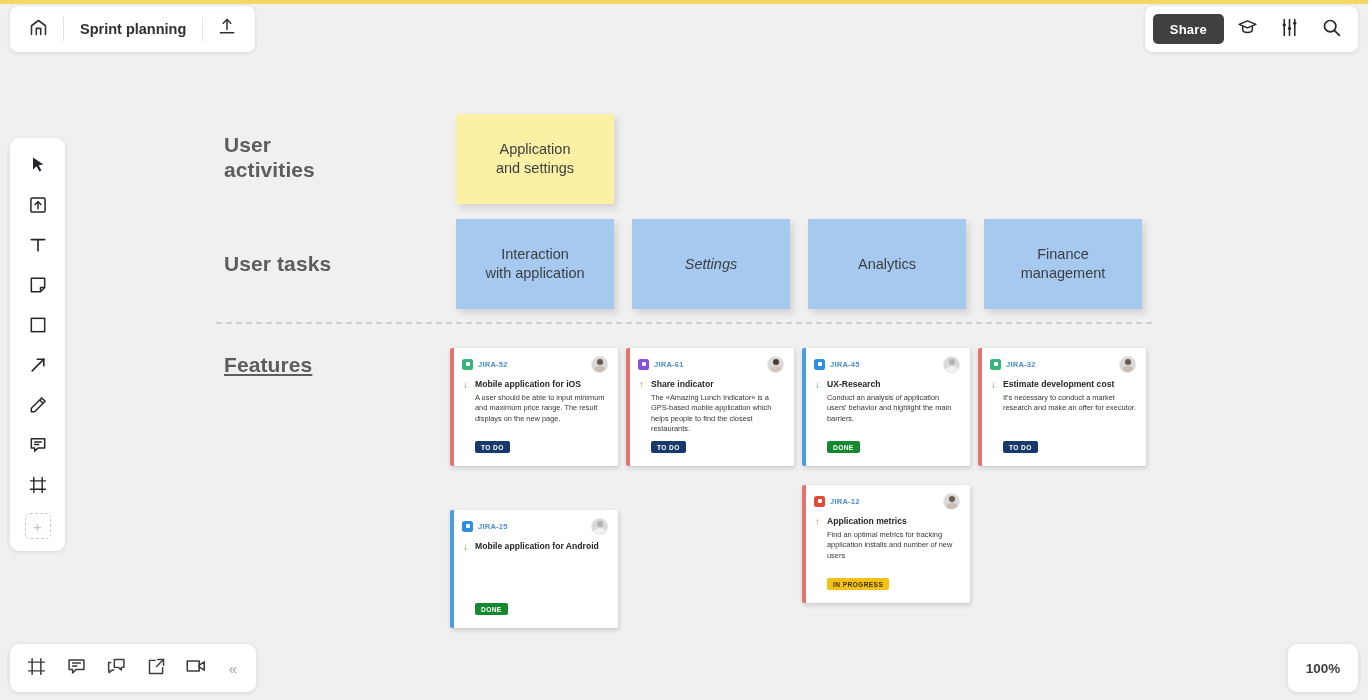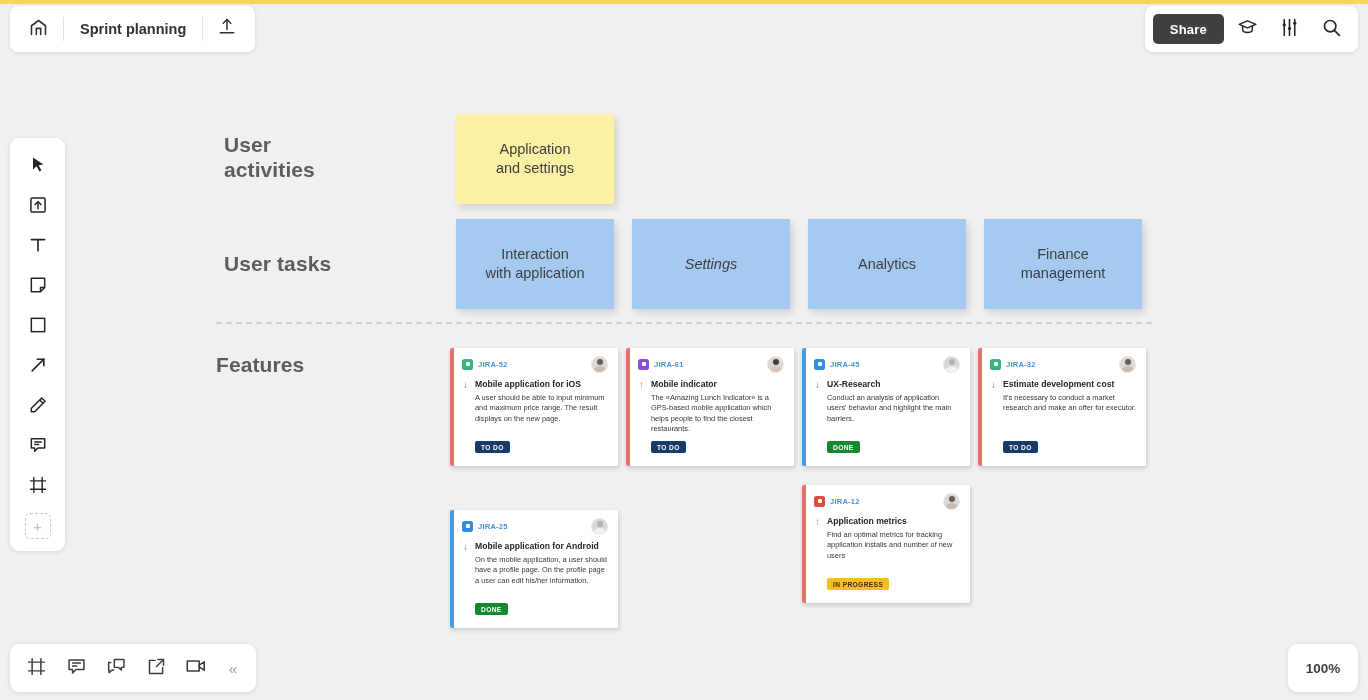--- a/index.html
+++ b/index.html
@@ -334,21 +334,21 @@
       </span>
     </div>
     <div class="tool-add">+</div>
   </div>
 
   <div class="row-label" style="left:224px; top:133px;">
     <span>User</span><br>
     <span>activities</span>
   </div>
   <div class="row-label" style="left:224px; top:252px;">User tasks</div>
-  <div class="row-label" style="left:216px; top:353px;">Features</div>
+  <div class="row-label" style="left:224px; top:353px;text-decoration:underline;">Features</div>
 
   <div class="note note-yellow" style="left:456px; top:114px; width:158px; height:90px;">
     <div>
       <span>Application</span><br>
       <span>and settings</span>
     </div>
   </div>
 
   <div class="note note-blue" style="left:456px; top:219px; width:158px; height:90px;">
     <div>
@@ -390,21 +390,21 @@
   <div class="card bar-red" style="left:626px; top:348px;">
     <div class="card-head">
       <span class="type-icon ti-epic">
           <i></i>
         </span>
       <span class="card-key">JIRA-61</span>
       <span class="avatar av-f"></span>
     </div>
     <div class="card-title-row">
       <span class="prio prio-high">↑</span>
-      <span class="card-title">Mobile indicator</span>
+      <span class="card-title">Share indicator</span>
     </div>
     <div class="card-desc">The «Amazing Lunch Indicator» is a GPS-based mobile application which helps people to find the closest restaurants.</div>
     <div class="badge bg-todo">TO DO</div>
   </div>
 
   <div class="card bar-blue" style="left:802px; top:348px;">
     <div class="card-head">
       <span class="type-icon ti-task">
           <i></i>
         </span>
@@ -440,21 +440,20 @@
       <span class="type-icon ti-task">
           <i></i>
         </span>
       <span class="card-key">JIRA-25</span>
       <span class="avatar"></span>
     </div>
     <div class="card-title-row">
       <span class="prio prio-low">↓</span>
       <span class="card-title">Mobile application for Android</span>
     </div>
-    <div class="card-desc">On the mobile application, a user should have a profile page. On the profile page a user can edit his/her information.</div>
     <div class="badge bg-done">DONE</div>
   </div>
 
   <div class="card bar-red" style="left:802px; top:485px;">
     <div class="card-head">
       <span class="type-icon ti-bug">
           <i></i>
         </span>
       <span class="card-key">JIRA-12</span>
       <span class="avatar av-dark"></span>

